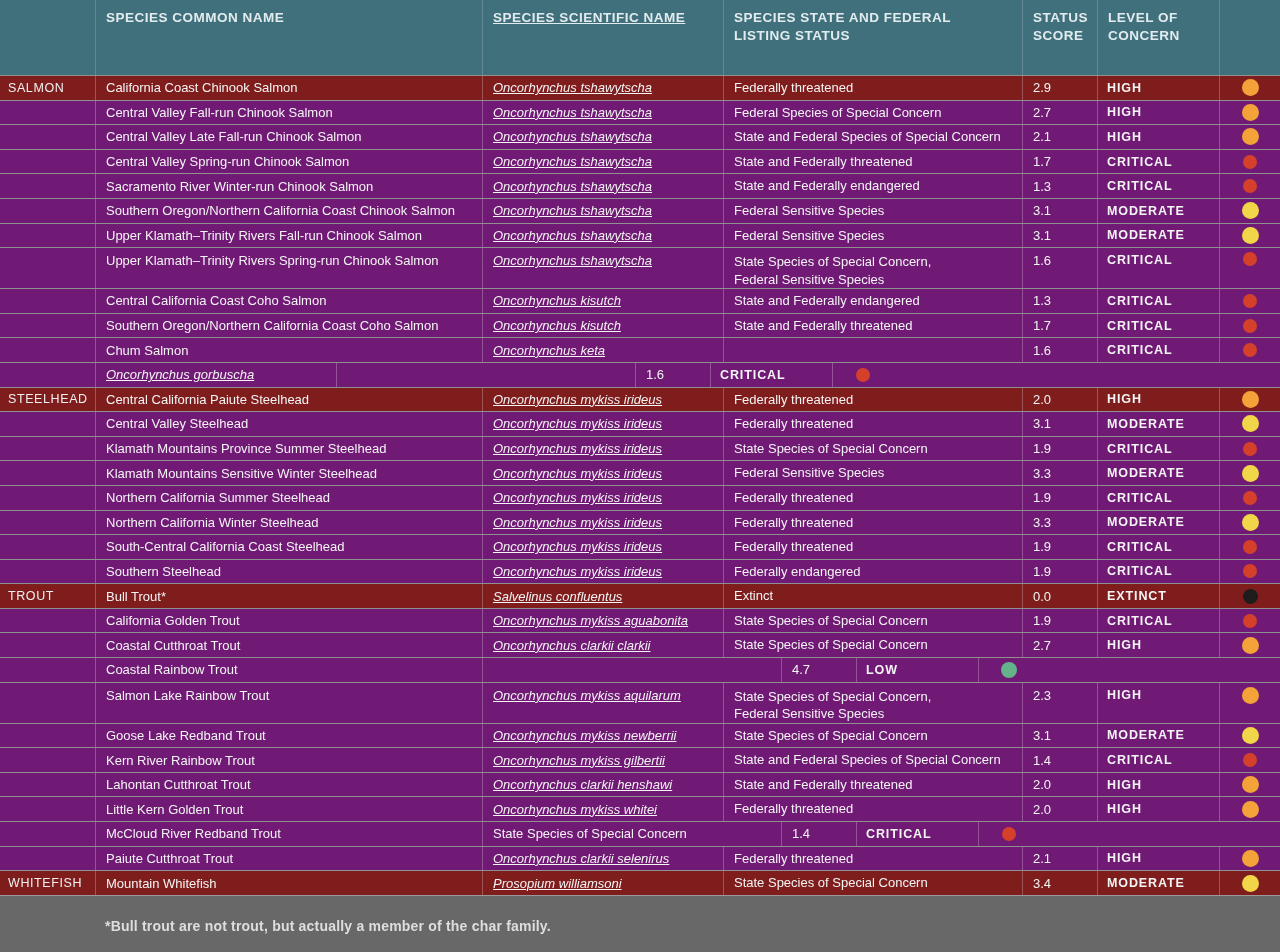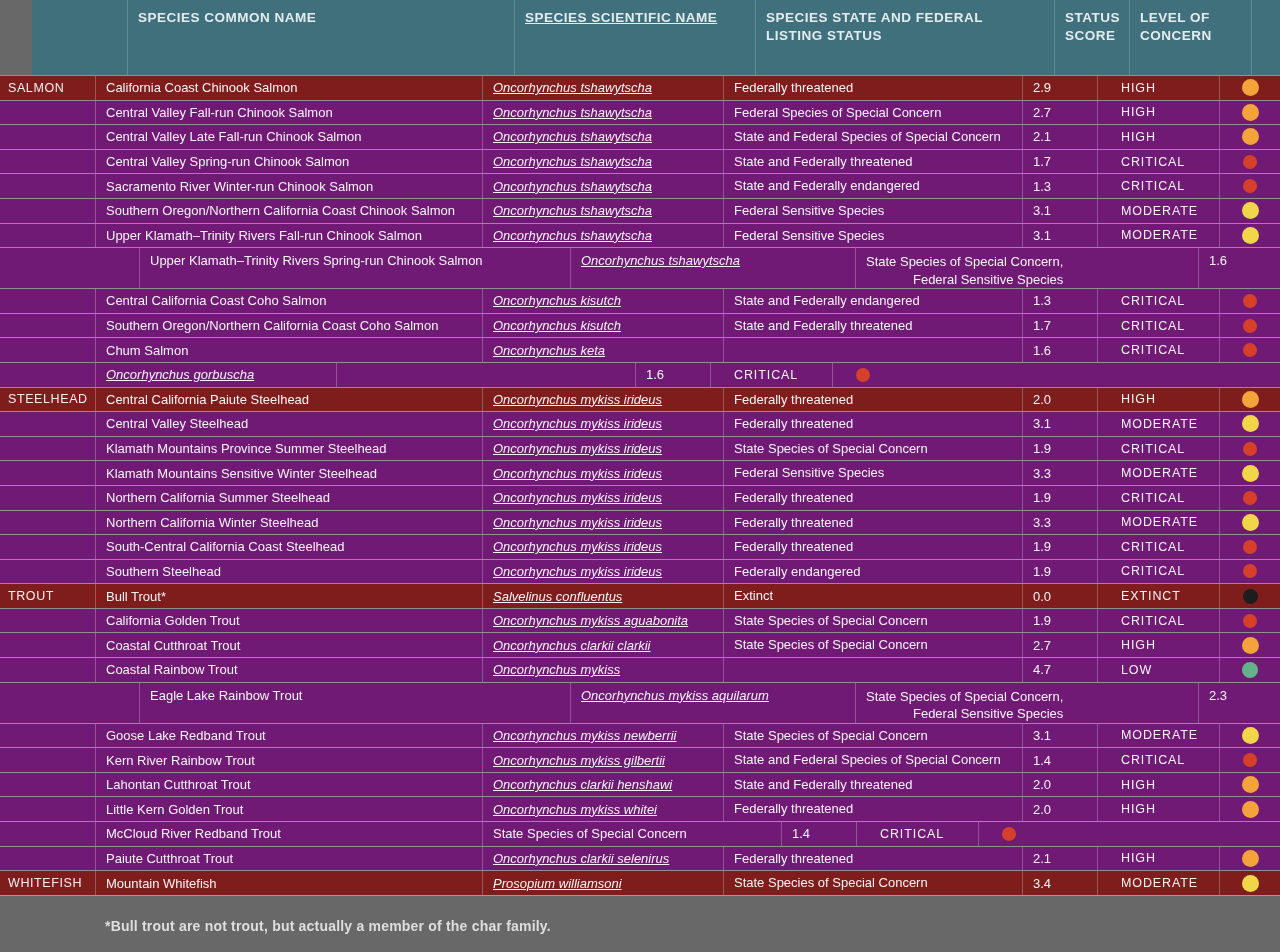--- a/index.html
+++ b/index.html
@@ -10,21 +10,20 @@
   }
   .table-wrap {
     width: 1280px; height: 952px;
     display: flex; flex-direction: column;
   }
 
   
   .thead {
     display: flex; height: 75px; flex: 0 0 75px;
     background: #41707D;
-    margin-left: 32px;
   }
   .hcell {
     color: #E2ECEE;
     font-weight: bold;
     font-size: 13.5px;
     letter-spacing: 0.5px;
     padding: 9px 10px 0 10px;
     white-space: pre-line;
     line-height: 1.35;
   }
@@ -43,37 +42,37 @@
   .tbody { flex: 0 0 auto; }
   .row {
     display: flex;
     height: 24.6px;
     background: #701a75;
     border-top: 1px solid #909090;
     color: #F4F4F4;
     font-size: 13px;
   }
   .row.group-start { background: #7f1d1d; }
-  .row.tall { height: 41px; gap: 44px; }
+  .row.tall { height: 41px; }
   .cell {
     display: flex; align-items: center;
     padding: 0 10px;
     overflow: hidden;
   }
   .row.tall .cell { align-items: flex-start; padding-top: 5px; }
   .cell + .cell { border-left: 1px solid rgba(255,255,255,0.25); }
 
   .cell.c-group {
     font-size: 12.5px; letter-spacing: 0.6px; color: #F0F0F0;
     padding-left: 8px;
   }
   .cell.c-sci { font-style: italic; }
-  .cell.c-list { white-space: pre-line; line-height: 1.35; text-align: right; }
+  .cell.c-list { white-space: pre-line; line-height: 1.35; }
   .cell.c-score { }
-  .cell.c-concern { font-size: 12.5px; letter-spacing: 0.9px; padding-left: 23px; }
+  .cell.c-concern { font-size: 12.5px; letter-spacing: 0.9px; padding-left: 9px; font-weight: bold; }
   .cell.c-dot { justify-content: center; }
   .row.tall .cell.c-dot { padding-top: 4px; }
 
   .dot { border-radius: 50%; flex: 0 0 auto; }
   .dot-HIGH     { width: 17px; height: 17px; }
   .dot-MODERATE { width: 17px; height: 17px; }
   .dot-LOW      { width: 16px; height: 16px; }
   .dot-CRITICAL { width: 14px; height: 14px; }
   .dot-EXTINCT  { width: 15px; height: 15px; }
 
@@ -359,31 +358,30 @@
         <div class="cell c-list">State Species of Special Concern</div>
         <div class="cell c-score">2.7</div>
         <div class="cell c-concern">HIGH</div>
         <div class="cell c-dot">
           <span class="dot dot-HIGH" style="background: rgb(244, 162, 58);"></span>
         </div>
       </div>
       <div class="row">
         <div class="cell c-group"></div>
         <div class="cell c-common">Coastal Rainbow Trout</div>
-        <div class="cell c-sci">Oncorhynchus mykiss</div>
         <div class="cell c-list"></div>
         <div class="cell c-score">4.7</div>
         <div class="cell c-concern">LOW</div>
         <div class="cell c-dot">
           <span class="dot dot-LOW" style="background: rgb(100, 178, 137);"></span>
         </div>
       </div>
       <div class="row tall">
         <div class="cell c-group"></div>
-        <div class="cell c-common">Eagle Lake Rainbow Trout</div>
+        <div class="cell c-common">Salmon Lake Rainbow Trout</div>
         <div class="cell c-sci">Oncorhynchus mykiss aquilarum</div>
         <div class="cell c-list">State Species of Special Concern,
 Federal Sensitive Species</div>
         <div class="cell c-score">2.3</div>
         <div class="cell c-concern">HIGH</div>
         <div class="cell c-dot">
           <span class="dot dot-HIGH" style="background: rgb(244, 162, 58);"></span>
         </div>
       </div>
       <div class="row">

